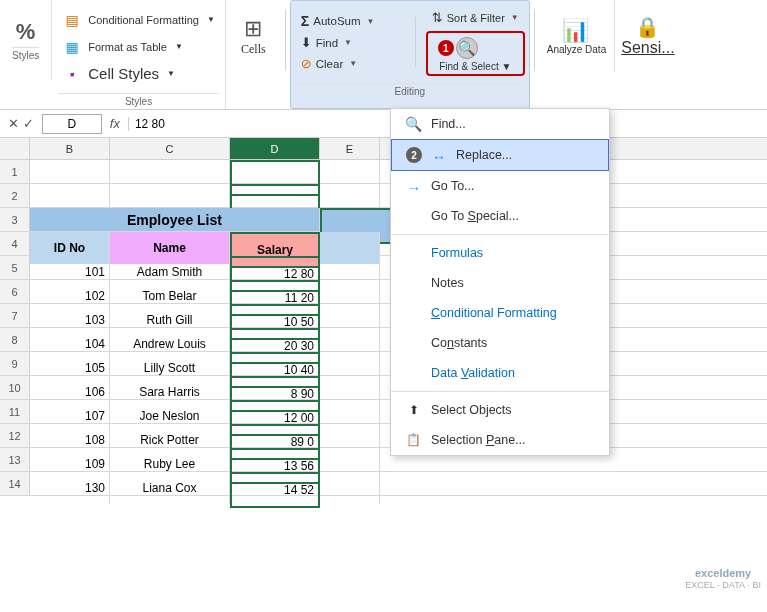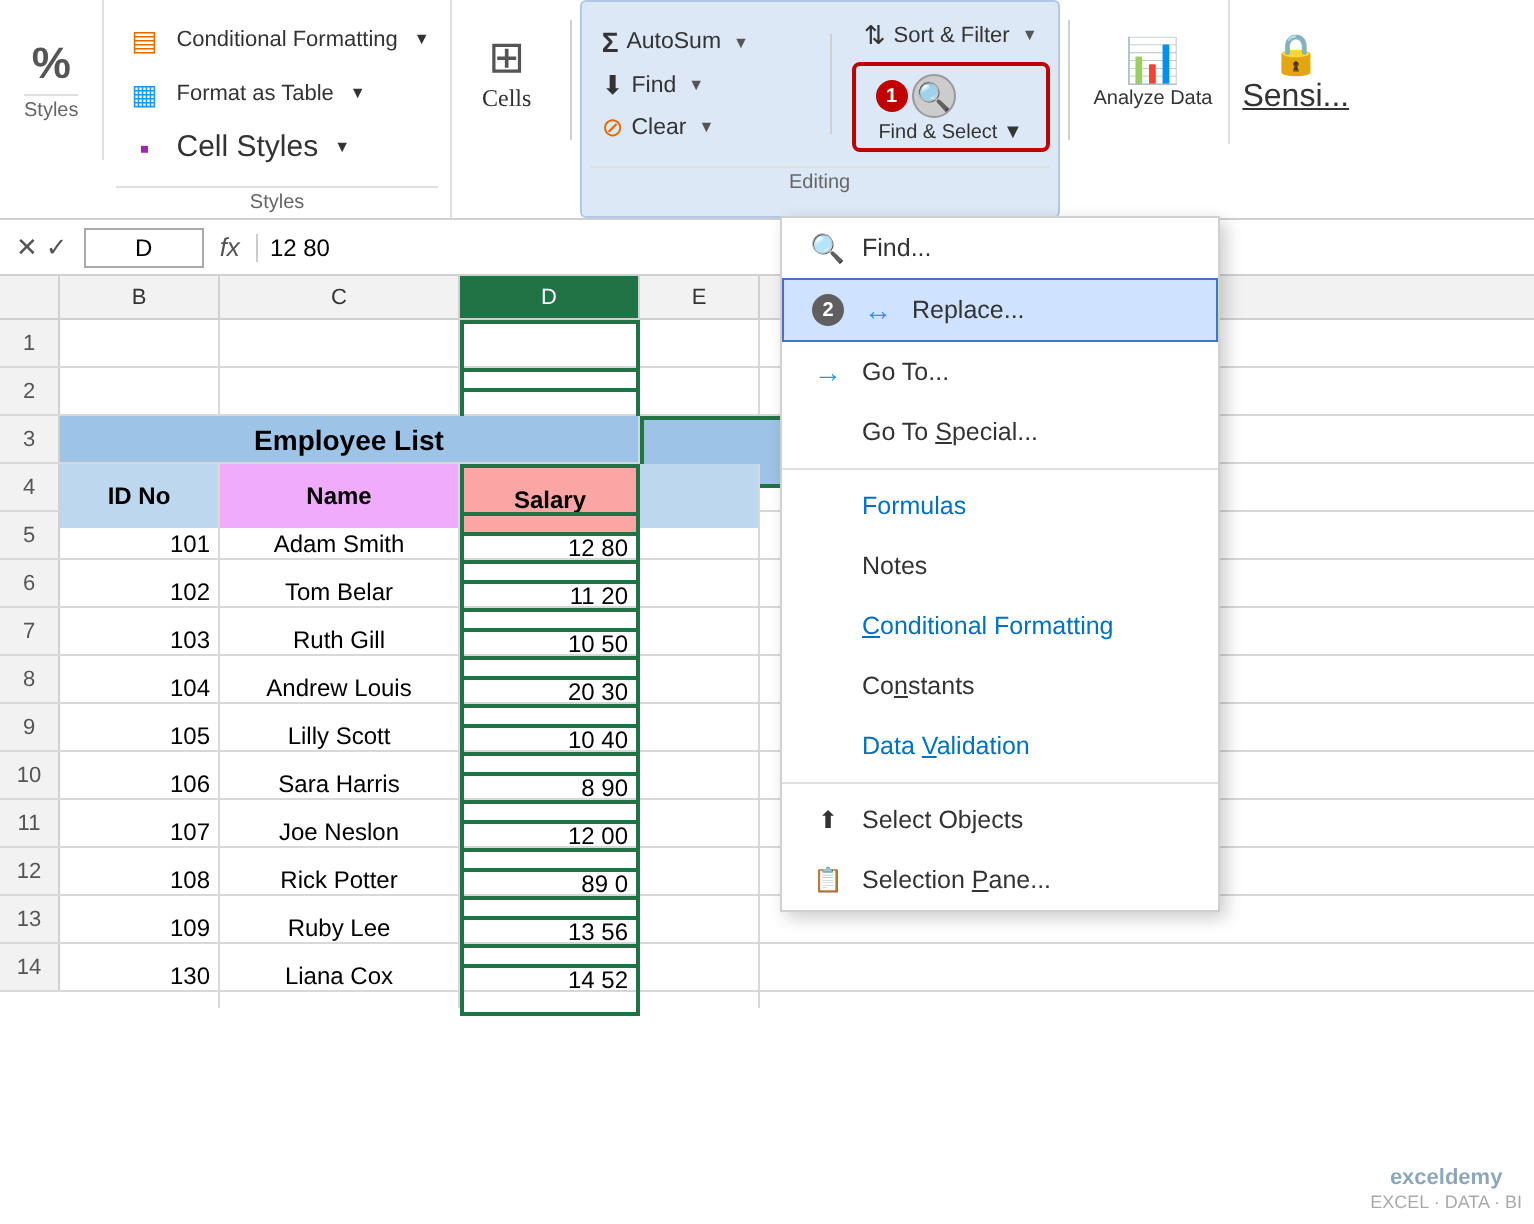--- a/index.html
+++ b/index.html
@@ -581,21 +581,21 @@
       <div class="row-num">14</div>
       <div class="sheet-cell cell-b" style="justify-content:flex-end;">130</div>
       <div class="sheet-cell cell-c" style="justify-content:center;">Liana Cox</div>
       <div class="sheet-cell cell-d" style="justify-content:flex-end;">14 52</div>
       <div class="sheet-cell cell-e"></div>
     </div>
       </div>
 
   </div>
 
-  <div style="position:absolute;bottom:4px;right:6px;text-align:center;opacity:0.5;font-size:9px;color:#555;line-height:1.3;">
+  <div style="position:absolute;bottom:20px;right:6px;text-align:center;opacity:0.5;font-size:9px;color:#555;line-height:1.3;">
     <div style="font-size:11px;font-weight:bold;color:#1a5276;">exceldemy</div>
     <div>EXCEL · DATA · BI</div>
   </div>
 
 </div>
 
 <div class="dropdown-menu">
 
   <div class="dropdown-item">
     <div class="dropdown-item-icon">🔍</div>

